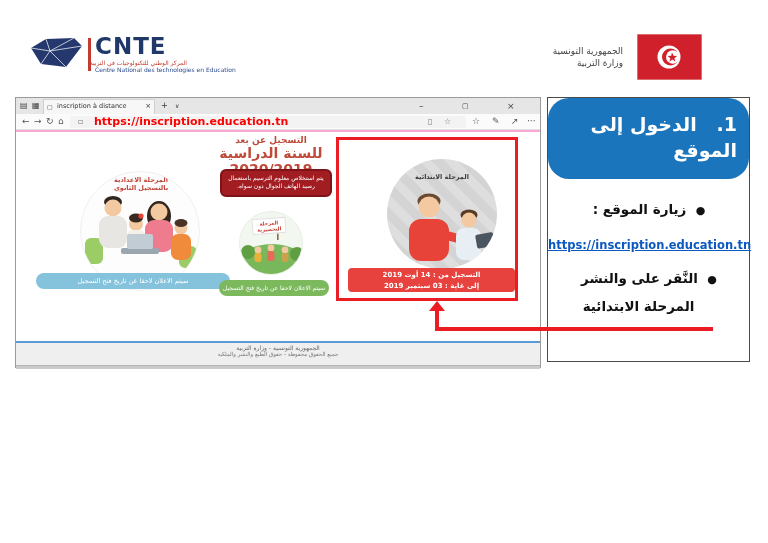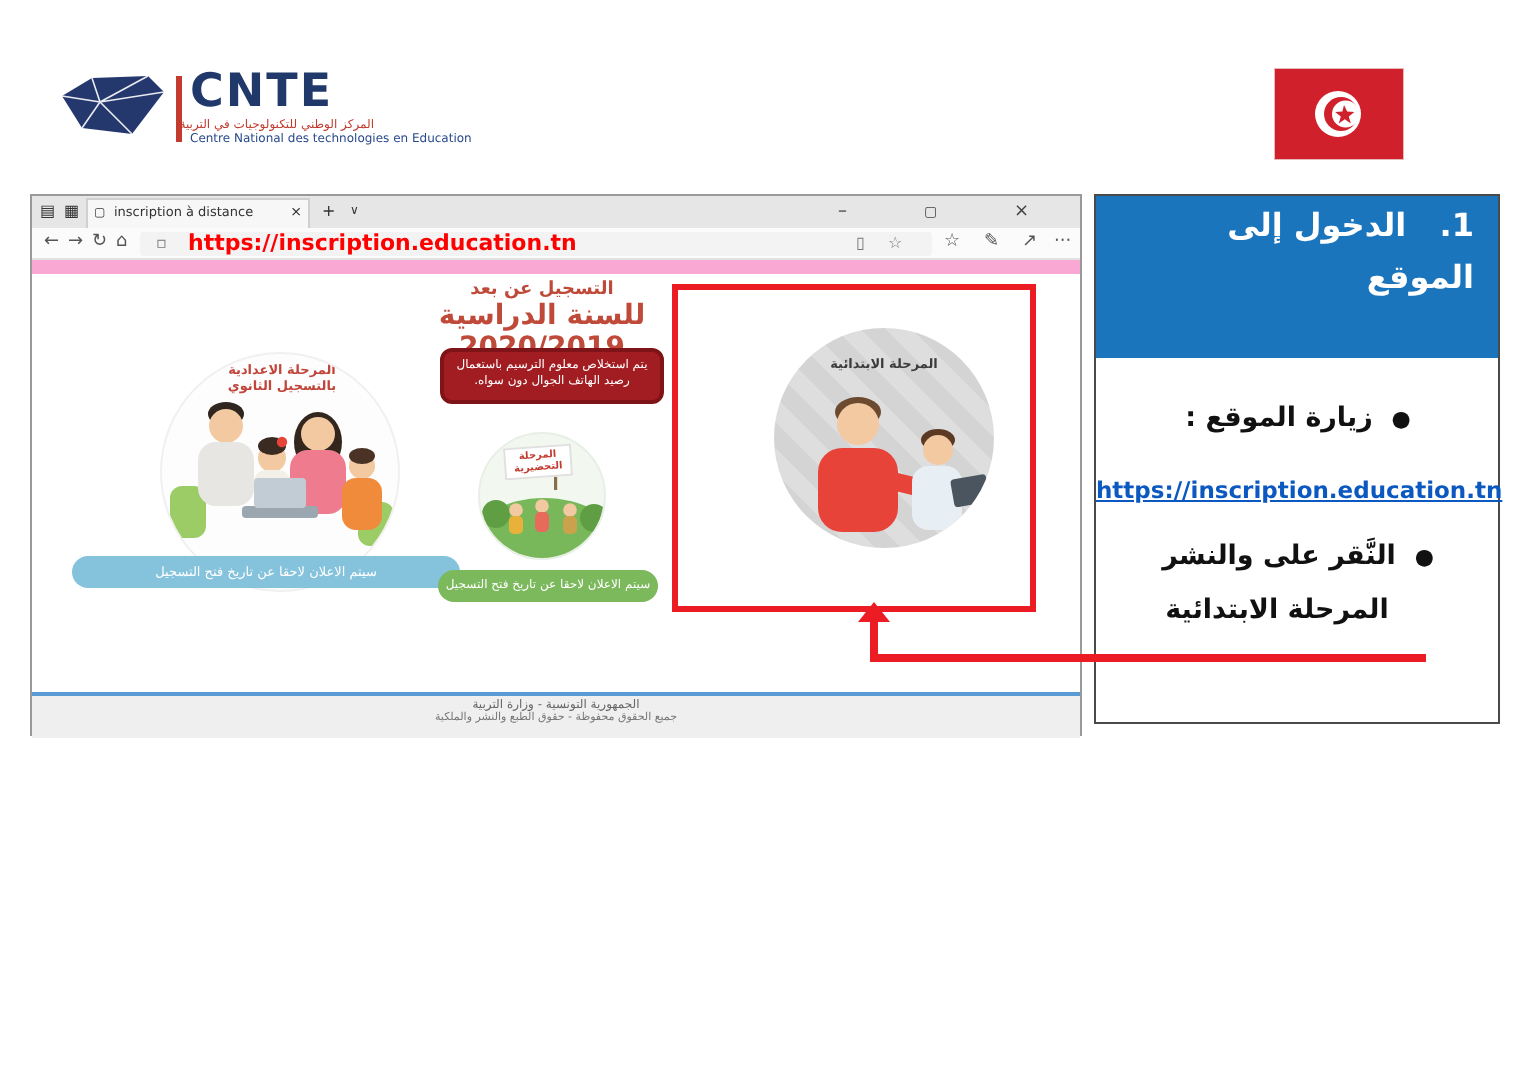--- a/index.html
+++ b/index.html
@@ -20,21 +20,21 @@
   .tab{left:27px;top:1px;width:112px;height:15px;background:#f7f7f7;border:1px solid #d0d0d0;border-bottom:none;box-sizing:border-box;}
   .tab-title{font-size:6.5px;color:#333;line-height:13px;white-space:nowrap;overflow:hidden;}
   .winctl{font-size:9px;color:#444;line-height:16px;}
   .addrbar{left:0;top:16px;width:100%;height:16px;background:#fbfbfb;border-bottom:1px solid #e2e2e2;box-sizing:border-box;}
   .nav-ic{font-size:9px;color:#555;line-height:15px;}
   .addr-field{left:54px;top:2px;width:396px;height:12px;background:#f3f3f3;border-radius:2px;}
   .url{font-size:11px;font-weight:bold;color:#ff0000;line-height:12px;white-space:nowrap;}
   .addr-ic{font-size:8px;color:#777;line-height:12px;}
   .tool-ic{font-size:9px;color:#555;line-height:15px;}
   
-  .webpage{left:0;top:32px;width:100%;height:239px;background:#fff;border-top:7px solid #f9a8d4;box-sizing:border-box;overflow:hidden;}
+  .webpage{left:0;top:32px;width:100%;height:239px;background:#fff;border-top:2px solid #f9a8d4;box-sizing:border-box;overflow:hidden;}
   .pg-title1{font-size:9px;font-weight:bold;color:#bf4a3a;text-align:center;}
   .pg-title2{font-size:14px;font-weight:bold;color:#bf4a3a;text-align:center;}
   .notice{background:#a21d22;border:2px solid #7e1418;border-radius:6px;color:#fff;font-size:6px;
           text-align:center;padding:3px 4px;box-sizing:border-box;line-height:8px;}
   .circle{border-radius:50%;overflow:hidden;text-decoration:underline;}
   .circ-label{font-size:6.5px;font-weight:bold;text-align:center;line-height:8px;}
   .pill{border-radius:9px;color:#fff;text-align:center;box-sizing:border-box;}
   .pill-blue{background:#85c3dd;font-size:6.5px;line-height:16px;}
   .pill-green{background:#7cb95d;font-size:6px;line-height:16px;}
   .pill-red{background:#e8423f;border-radius:4px;font-size:7px;font-weight:bold;line-height:11px;padding-top:2px;}
@@ -43,21 +43,21 @@
            text-align:center;line-height:6px;transform:rotate(-4deg);padding:1px;}
   .pgfoot-line{background:#5b9bd5;height:2px;}
   .pgfoot{background:#efefef;text-align:center;}
   .pgfoot-t1{font-size:6px;color:#666;line-height:7px;}
   .pgfoot-t2{font-size:5.5px;color:#777;line-height:7px;}
   .pgfoot-logo{font-size:5.5px;font-weight:bold;color:#21386b;}
   .scrollbar-h{background:#cbcbcb;border-top:1px solid #b5b5b5;}
   
   .sidebar{left:547px;top:97px;width:203px;height:265px;border:1px solid #4a4a4a;background:#fff;box-sizing:border-box;z-index:2;}
   .sb-header{left:0;top:0;width:100%;height:81px;background:#1b75bc;color:#fff;box-sizing:border-box;
-             padding:2px 12px 0 8px;font-weight:bold;font-size:16px;line-height:26px;text-align:right;}
+             padding:13px 12px 0 8px;font-weight:bold;font-size:19px;line-height:26px;text-align:right;border-radius:21px;}
   .sb-h-l2{padding-right:30px;}
   .sb-bullet{font-size:13.5px;font-weight:bold;color:#111;text-align:center;line-height:17px;}
   .sb-dot{font-size:11px;}
   .sb-link{font-size:11.5px;font-weight:bold;color:#0a58c0;text-decoration:underline;text-align:center;width:100%;}
   
   .arrow-part{background:#ec1c24;z-index:9;}
   .arrow-head{width:0;height:0;border-left:8px solid transparent;border-right:8px solid transparent;
               border-bottom:10px solid #ec1c24;z-index:9;}
 </style>
 </head>
@@ -69,20 +69,24 @@
     <svg class="abs" style="left:0;top:3px;" width="56" height="32" viewBox="0 0 56 32">
       <polygon points="3,11 18,2 46,1 54,9 38,30 13,27" fill="#24386e"></polygon>
       <path d="M3,11 L22,14 L38,30 M18,2 L22,14 L46,1 M22,14 L54,9 M13,27 L22,14" stroke="#ffffff" stroke-width="0.8" fill="none" opacity="0.9"></path>
     </svg>
     <div class="abs cnte-bar" style="left:60px;top:4px;height:33px;"></div>
     <div class="abs cnte-name" style="left:67px;top:1px;">CNTE</div>
     <div class="abs cnte-ar rtl" style="left:67px;top:25px;width:92px;text-align:left;">المركز الوطني للتكنولوجيات في التربية</div>
     <div class="abs cnte-fr" style="left:67px;top:32px;">Centre National des technologies en Education</div>
   </div>
 
+  <div class="abs gov-text rtl" style="left:549px;top:45px;width:74px;">
+    <div>الجمهورية التونسية</div>
+    <div>وزارة التربية</div>
+  </div>
   <svg class="abs" style="left:637px;top:34px;" width="65" height="46" viewBox="0 0 65 46">
     <rect x="0" y="0" width="65" height="46" fill="#d0202b" stroke="#e9b8b8" stroke-width="1"></rect>
     <circle cx="32" cy="23" r="11.5" fill="#ffffff"></circle>
     <circle cx="33.5" cy="23" r="8.5" fill="#d0202b"></circle>
     <circle cx="35.8" cy="23" r="6.8" fill="#ffffff"></circle>
     <polygon fill="#d0202b" points="35,18.5 36.6,21.8 40.2,22 37.4,24.2 38.4,27.7 35.4,25.6 32.4,27.7 33.4,24.2 30.6,22 34.2,21.8"></polygon>
   </svg>
 
   <div class="abs browser">
 
@@ -175,20 +179,24 @@
           <circle cx="42" cy="48" r="10.5" fill="#f3c9a2"></circle>
           <rect x="22" y="60" width="40" height="42" rx="12" fill="#e84338"></rect>
           <rect x="52" y="70" width="32" height="9" rx="4.5" fill="#e84338" transform="rotate(14 52 70)"></rect>
           <ellipse cx="82" cy="56" rx="8.5" ry="5.5" fill="#5a3a22"></ellipse>
           <circle cx="82" cy="61" r="7.5" fill="#f3c9a2"></circle>
           <rect x="69" y="69" width="25" height="32" rx="8" fill="#e7eef4"></rect>
           <rect x="88" y="76" width="18" height="14" rx="2" fill="#4a5560" transform="rotate(-10 88 76)"></rect>
         </svg>
         <div class="abs rtl circ-label" style="left:15px;top:14px;width:80px;color:#3b3b3b;">المرحلة الابتدائية</div>
       </div>
+      <div class="abs rtl pill pill-red" style="left:332px;top:136px;width:167px;height:24px;">
+        <div>التسجيل من : 14 أوت 2019</div>
+        <div>إلى غاية : 03 سبتمبر 2019</div>
+      </div>
 
       <div class="abs anno-rect" style="left:320px;top:5px;width:182px;height:164px;box-sizing:border-box;"></div>
 
       <div class="abs pgfoot-line" style="left:0;top:209px;width:100%;"></div>
       <div class="abs pgfoot" style="left:0;top:211px;width:100%;height:22px;">
         <div class="rtl pgfoot-t1" style="padding-top:1px;">الجمهورية التونسية - وزارة التربية</div>
         <div class="rtl pgfoot-t2">جميع الحقوق محفوظة - حقوق الطبع والنشر والملكية</div>
         <div style="height:8px;">
           <svg width="10" height="7" viewBox="0 0 56 32" style="vertical-align:middle;">
               <polygon points="3,11 18,2 46,1 54,9 38,30 13,27" fill="#24386e"></polygon>

